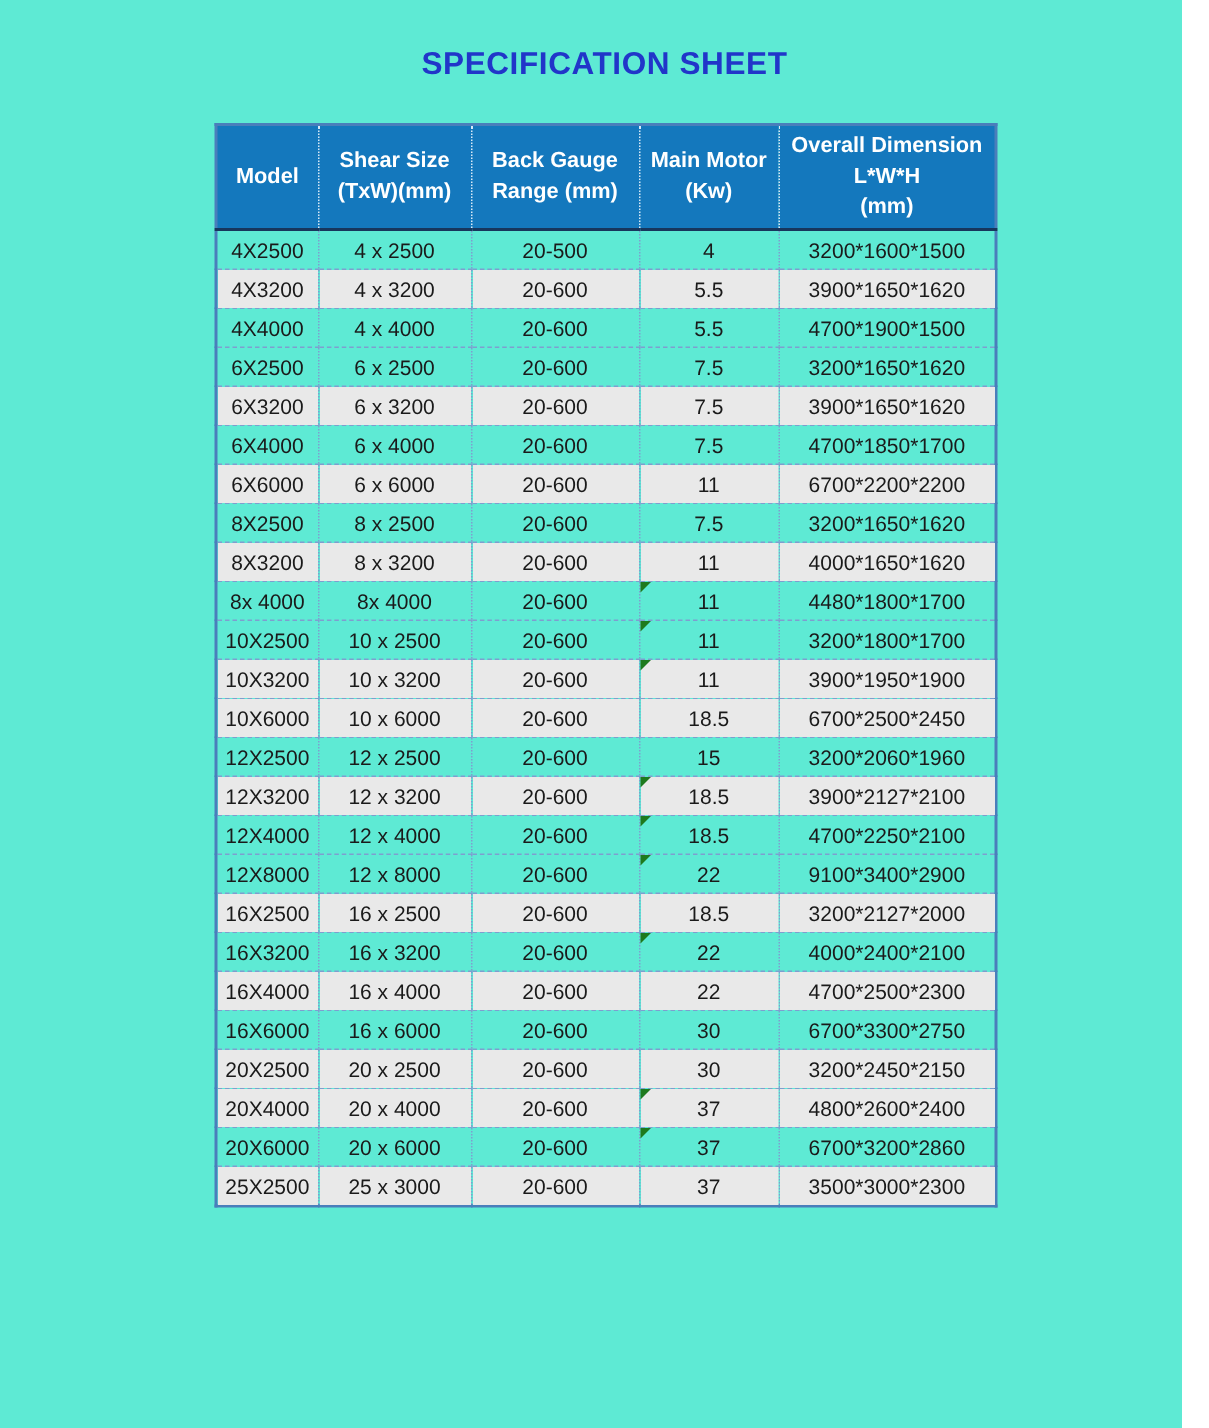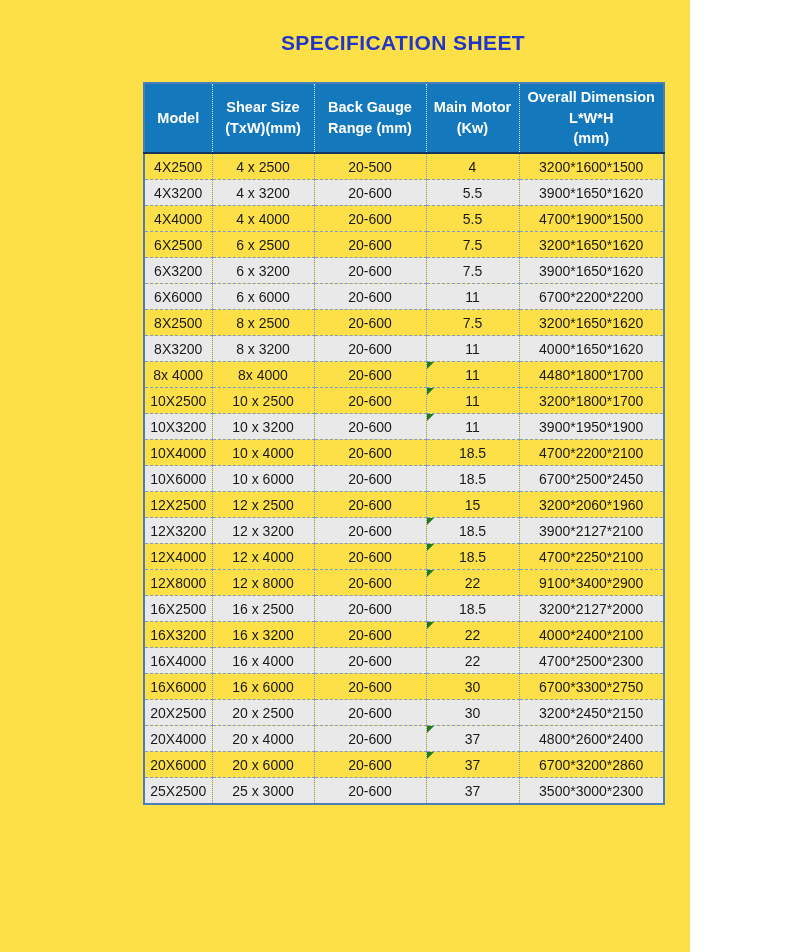--- a/index.html
+++ b/index.html
@@ -8,23 +8,23 @@
     background: #ffffff;
     width: 806px;
     height: 952px;
     font-family: "Liberation Sans", sans-serif;
     position: relative;
     overflow: hidden;
   }
   .page {
     position: absolute;
     top: 0; left: 0;
-    width: 690px;
+    width: 788px;
     height: 952px;
-    background: #fde047;
+    background: #5eead4;
   }
   .sheet-title {
     position: absolute;
     top: 31px;
     left: 0;
     width: 806px;
     text-align: center;
     font-size: 21px;
     font-weight: bold;
     letter-spacing: 0.4px;
@@ -134,20 +134,27 @@
           <td><span>7.5</span></td>
           <td><span>3200*1650*1620</span></td>
         </tr>
         <tr class="alt">
           <td><span>6X3200</span></td>
           <td><span>6 x 3200</span></td>
           <td><span>20-600</span></td>
           <td><span>7.5</span></td>
           <td><span>3900*1650*1620</span></td>
         </tr>
+        <tr>
+          <td><span>6X4000</span></td>
+          <td><span>6 x 4000</span></td>
+          <td><span>20-600</span></td>
+          <td><span>7.5</span></td>
+          <td><span>4700*1850*1700</span></td>
+        </tr>
         <tr class="alt">
           <td><span>6X6000</span></td>
           <td><span>6 x 6000</span></td>
           <td><span>20-600</span></td>
           <td><span>11</span></td>
           <td><span>6700*2200*2200</span></td>
         </tr>
         <tr>
           <td><span>8X2500</span></td>
           <td><span>8 x 2500</span></td>
@@ -175,27 +182,20 @@
           <td><span>20-600</span></td>
           <td><span class="flag-marker"></span><span>11</span></td>
           <td><span>3200*1800*1700</span></td>
         </tr>
         <tr class="alt">
           <td><span>10X3200</span></td>
           <td><span>10 x 3200</span></td>
           <td><span>20-600</span></td>
           <td><span class="flag-marker"></span><span>11</span></td>
           <td><span>3900*1950*1900</span></td>
-        </tr>
-        <tr>
-          <td><span>10X4000</span></td>
-          <td><span>10 x 4000</span></td>
-          <td><span>20-600</span></td>
-          <td><span>18.5</span></td>
-          <td><span>4700*2200*2100</span></td>
         </tr>
         <tr class="alt">
           <td><span>10X6000</span></td>
           <td><span>10 x 6000</span></td>
           <td><span>20-600</span></td>
           <td><span>18.5</span></td>
           <td><span>6700*2500*2450</span></td>
         </tr>
         <tr>
           <td><span>12X2500</span></td>

